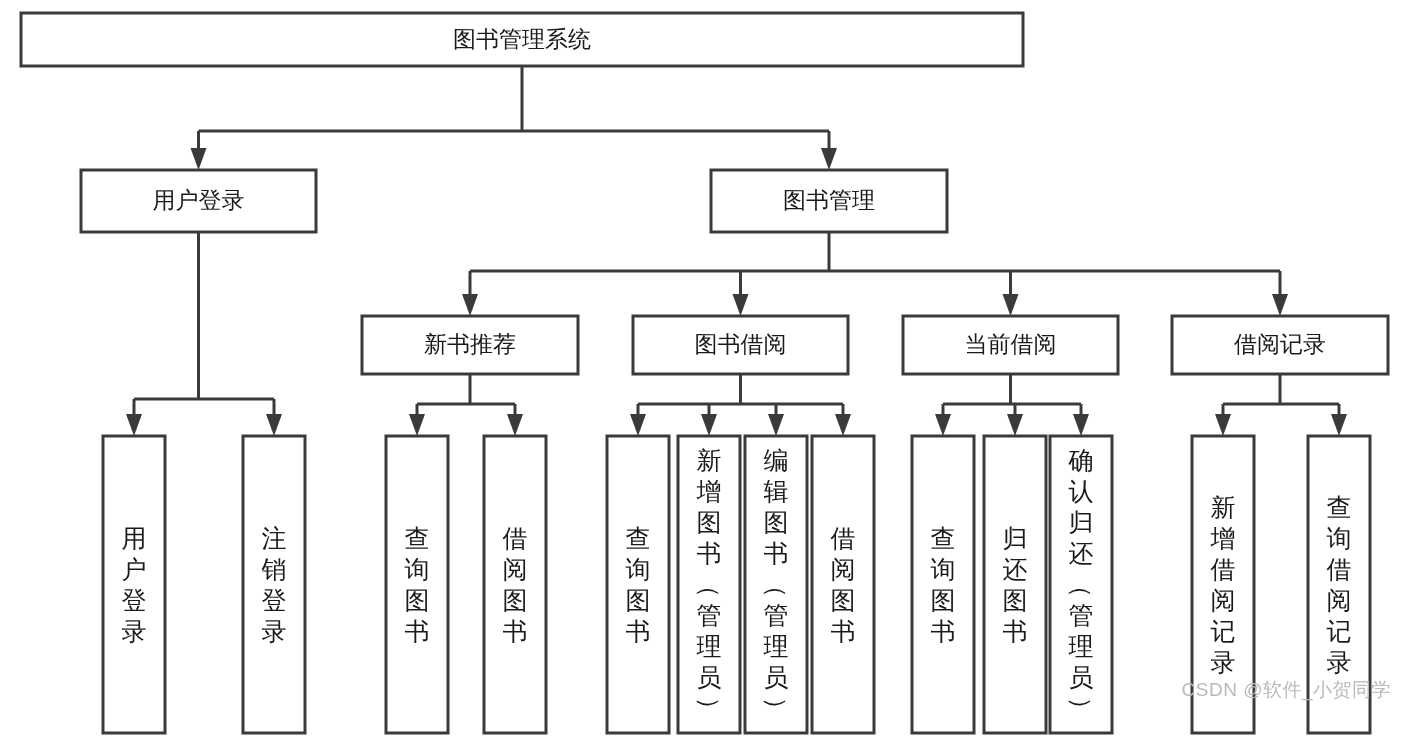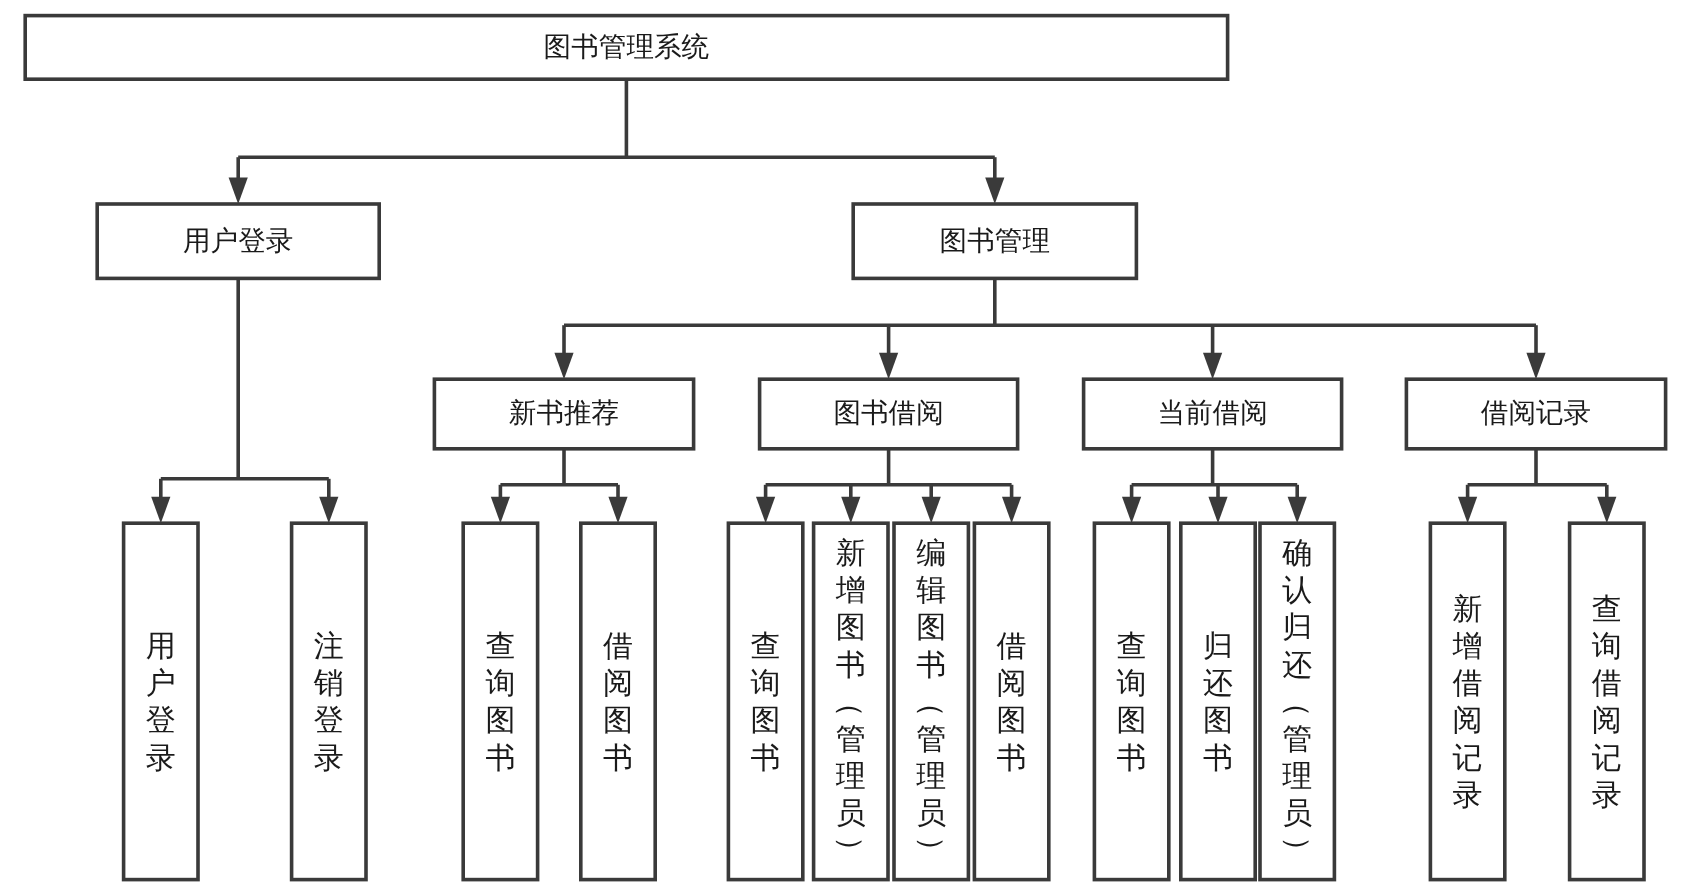--- a/index.html
+++ b/index.html
@@ -271,13 +271,14 @@
           <rect x="1308" y="436" width="62" height="297" class="node-box"></rect>
           <text x="1339" y="515.68" class="node-label-v">查</text>
           <text x="1339" y="546.68" class="node-label-v">询</text>
           <text x="1339" y="577.68" class="node-label-v">借</text>
           <text x="1339" y="608.68" class="node-label-v">阅</text>
           <text x="1339" y="639.68" class="node-label-v">记</text>
           <text x="1339" y="670.68" class="node-label-v">录</text>
         </g>
       </g>
   </svg>
+  <div class="watermark-text">CSDN @软件_小贺同学</div>
 </div>
 
 </body></html>

